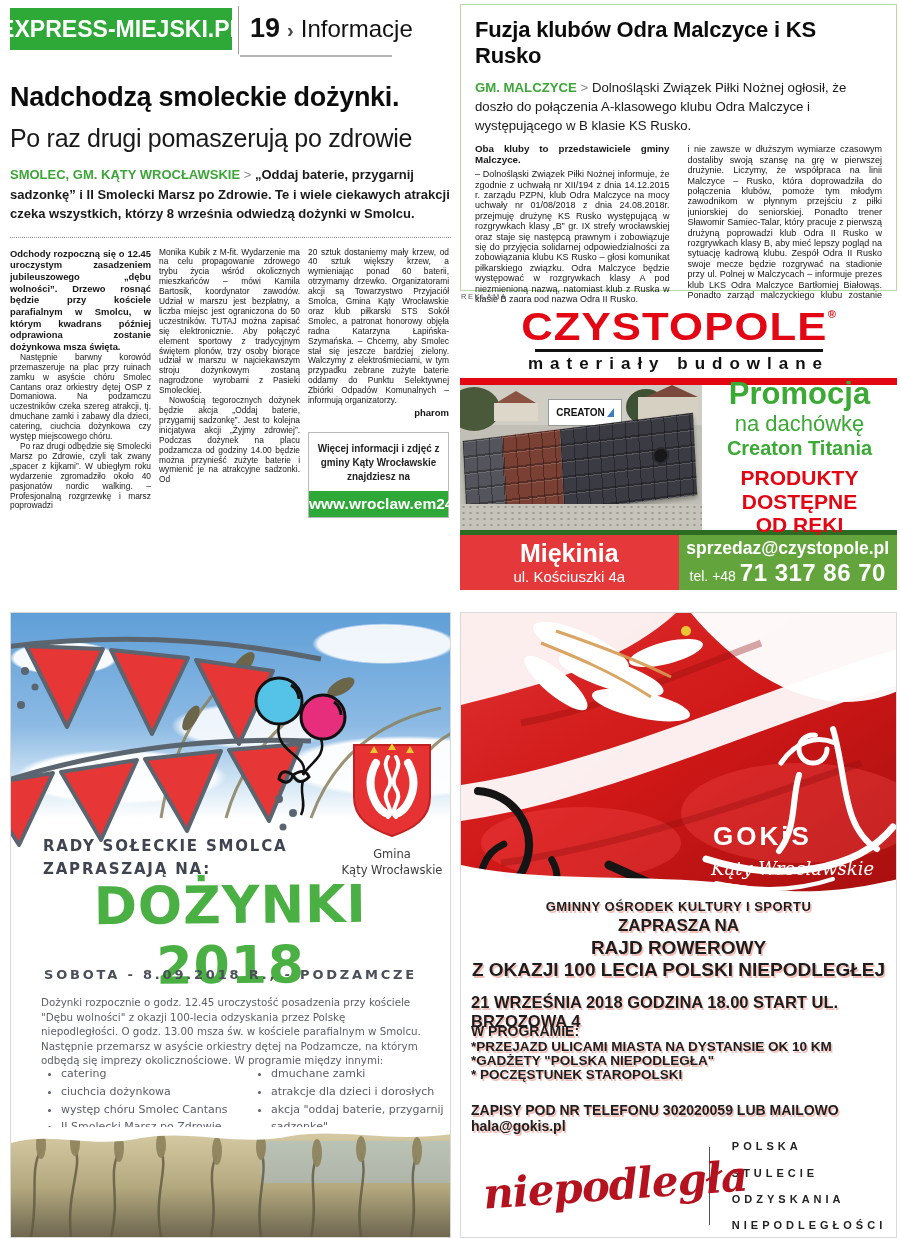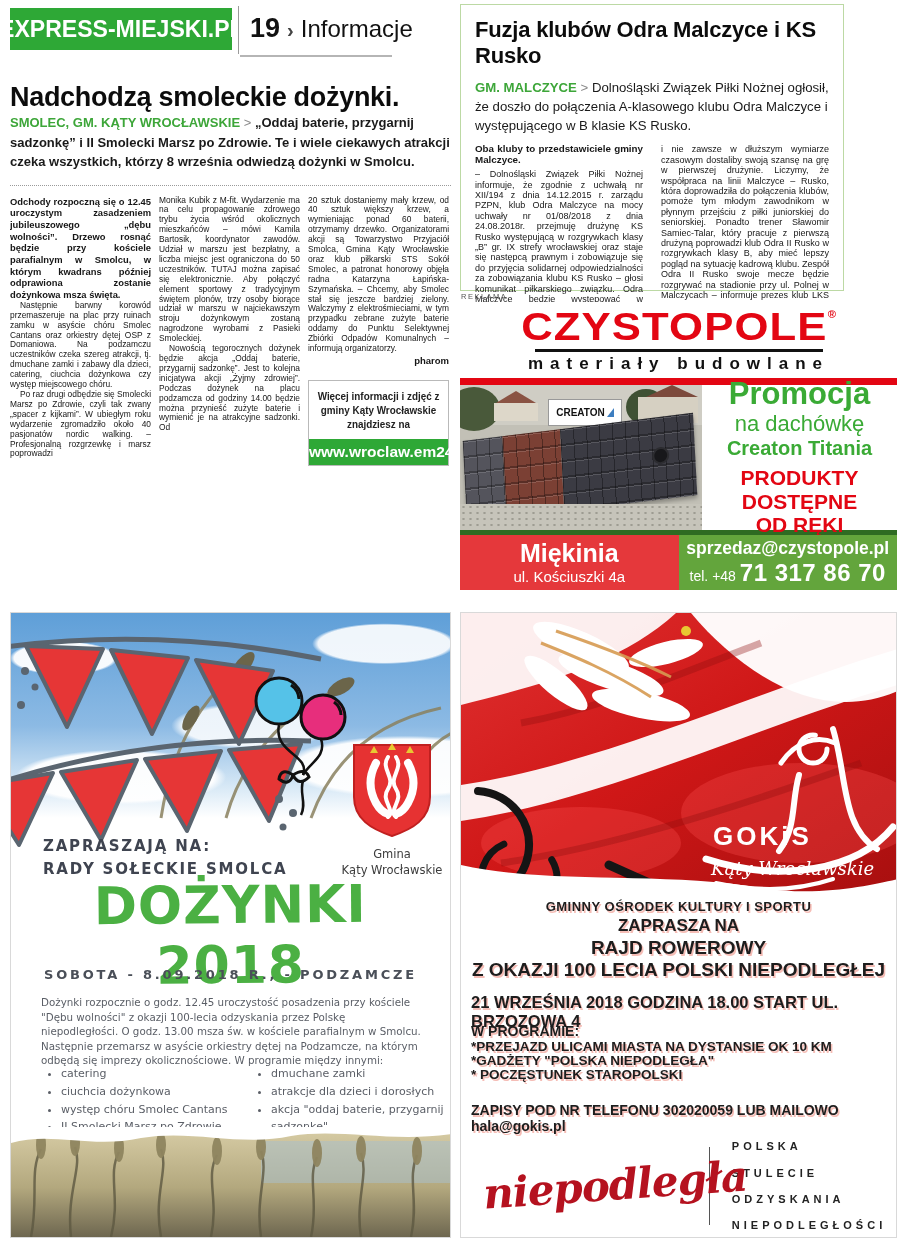--- a/index.html
+++ b/index.html
@@ -14,39 +14,39 @@
   .page-head { position:absolute; left:250px; top:13px; display:flex; align-items:baseline; gap:7px; }
   .page-head .num { font-size:27px; font-weight:bold; color:#111; }
   .page-head .chev { font-size:20px; color:#444; font-weight:bold; }
   .page-head .sec { font-size:24px; color:#111; }
   .mast-underline { position:absolute; left:240px; top:55px; width:152px; height:2px; background:#b5b5b5; }
 
   
   .article { position:absolute; left:10px; top:82px; width:441px; }
   .article h1 { font-size:27px; font-weight:bold; color:#0c0c0c; letter-spacing:-0.3px; }
   .article h2 { font-size:25px; font-weight:normal; color:#1a1a1a; margin-top:11px; letter-spacing:-0.3px; }
-  .article .lead { margin-top:0; font-size:13px; font-weight:bold; color:#1a1a1a; line-height:1.5;
+  .article .lead { margin-top:12px; font-size:13px; font-weight:bold; color:#1a1a1a; line-height:1.5;
                    padding-bottom:13px; border-bottom:1px dotted #9a9a9a; }
   .tag { color:#3da639; font-weight:bold; }
   .tag-sep { color:#8a8a8a; font-weight:normal; }
   .cols3 { display:flex; gap:8px; margin-top:10px; }
   .cols3 .col { width:141px; height:392px; overflow:hidden; font-size:8.4px; line-height:9.9px;
                 color:#161616; text-align:justify; }
   .cols3 .col p { margin-bottom:0; }
   .cols3 .col p.ind { text-indent:10px; }
   .col .intro { font-size:9.4px; line-height:11.7px; font-weight:bold; margin-bottom:9px; }
   .byline { text-align:right; font-weight:bold; font-size:9.5px; margin-top:2px; }
   .infobox { margin-top:14px; border:1px solid #b9b9b9; }
   .infobox .ib-text { padding:8px 4px; text-align:center; font-size:10.5px; font-weight:bold;
                       color:#222; line-height:1.35; transform:scaleX(.94); }
   .infobox .ib-band { background:#2ea836; color:#fff; font-weight:bold; font-size:15.5px;
                       text-align:center; padding:8px 0; letter-spacing:0; }
 
   
-  .fusion { position:absolute; left:460px; top:4px; width:384px; height:287px; border:1px solid #bcd9a4;
+  .fusion { position:absolute; left:460px; top:4px; width:437px; height:287px; border:1px solid #bcd9a4;
             background:#fff; padding:12px 14px 8px 14px; }
   .fusion h1 { font-size:22px; font-weight:bold; color:#0c0c0c; letter-spacing:-0.2px; }
   .fusion .lead { margin-top:9px; font-size:13.2px; color:#1a1a1a; line-height:1.45; font-weight:normal; }
   .fusion .cols2 { display:flex; gap:18px; margin-top:9px; }
   .fusion .fcol { width:199px; height:188px; overflow:hidden; font-size:9px; line-height:10.4px;
                   color:#161616; text-align:justify; }
   .fusion .fcol .fintro { font-weight:bold; font-size:9.8px; margin-bottom:4px; }
   .fusion .fbyline { text-align:right; font-weight:bold; font-size:9.5px; margin-top:3px; }
 
   .reklama { position:absolute; left:461px; top:292px; font-size:7.5px; color:#555; letter-spacing:1.5px; }
@@ -143,20 +143,21 @@
   <div class="mast-divider"></div>
   <div class="page-head">
     <span class="num">19</span>
     <span class="chev">›</span>
     <span class="sec">Informacje</span>
   </div>
   <div class="mast-underline"></div>
 
   <div class="article">
     <h1>Nadchodzą smoleckie dożynki.</h1>
+    <h2>Po raz drugi pomaszerują po zdrowie</h2>
     <p class="lead"><span class="tag">SMOLEC, GM. KĄTY WROCŁAWSKIE</span> <span class="tag-sep">&gt;</span> <span>„Oddaj baterie, przygarnij sadzonkę” i II Smolecki Marsz po Zdrowie. Te i wiele ciekawych atrakcji czeka wszystkich, którzy 8 września odwiedzą dożynki w Smolcu.</span></p>
     <div class="cols3">
       <div class="col">
         <p class="intro">Odchody rozpoczną się o 12.45 uroczystym zasadzeniem jubileuszowego „dębu wolności”. Drzewo rosnąć będzie przy kościele parafialnym w Smolcu, w którym kwadrans później odprawiona zostanie dożynkowa msza święta.</p>
         <p class="ind">Następnie barwny korowód przemaszeruje na plac przy ruinach zamku w asyście chóru Smolec Cantans oraz orkiestry dętej OSP z Domaniowa. Na podzamczu uczestników czeka szereg atrakcji, tj. dmuchane zamki i zabawy dla dzieci, catering, ciuchcia dożynkowa czy występ miejscowego chóru.</p>
         <p class="ind">Po raz drugi odbędzie się Smolecki Marsz po Zdrowie, czyli tak zwany „spacer z kijkami”. W ubiegłym roku wydarzenie zgromadziło około 40 pasjonatów nordic walking. – Profesjonalną rozgrzewkę i marsz poprowadzi</p>
       </div>
       <div class="col">
         <p>Monika Kubik z M-fit. Wydarzenie ma na celu propagowanie zdrowego trybu życia wśród okolicznych mieszkańców – mówi Kamila Bartosik, koordynator zawodów. Udział w marszu jest bezpłatny, a liczba miejsc jest ograniczona do 50 uczestników. TUTAJ można zapisać się elektronicznie. Aby połączyć element sportowy z tradycyjnym świętem plonów, trzy osoby biorące udział w marszu w najciekawszym stroju dożynkowym zostaną nagrodzone wyrobami z Pasieki Smoleckiej.</p>
         <p class="ind">Nowością tegorocznych dożynek będzie akcja „Oddaj baterie, przygarnij sadzonkę”. Jest to kolejna inicjatywa akcji „Żyjmy zdrowiej”. Podczas dożynek na placu podzamcza od godziny 14.00 będzie można przynieść zużyte baterie i wymienić je na atrakcyjne sadzonki. Od</p>
@@ -309,22 +310,22 @@
             <polygon points="56,12 60,5 64,12"></polygon>
         </g>
       </svg>
       <div class="crest-cap">
         <div>Gmina</div>
         <div>Kąty Wrocławskie</div>
       </div>
     </div>
 
     <div class="dz-org">
+      <div>RADY SOŁECKIE SMOLCA</div>
       <div>ZAPRASZAJĄ NA:</div>
-      <div>RADY SOŁECKIE SMOLCA</div>
     </div>
     <div class="dz-title">DOŻYNKI 2018</div>
     <div class="dz-date">SOBOTA - 8.09.2018 R., - PODZAMCZE</div>
     <div class="dz-desc">Dożynki rozpocznie o godz. 12.45 uroczystość posadzenia przy kościele "Dębu wolności" z okazji 100-lecia odzyskania przez Polskę niepodległości. O godz. 13.00 msza św. w kościele parafialnym w Smolcu. Następnie przemarsz w asyście orkiestry dętej na Podzamcze, na którym odbędą się imprezy okolicznościowe. W programie między innymi:</div>
     <div class="dz-bullets">
       <ul>
         <li>catering</li>
         <li>ciuchcia dożynkowa</li>
         <li>występ chóru Smolec Cantans</li>
         <li>II Smolecki Marsz po Zdrowie</li>

